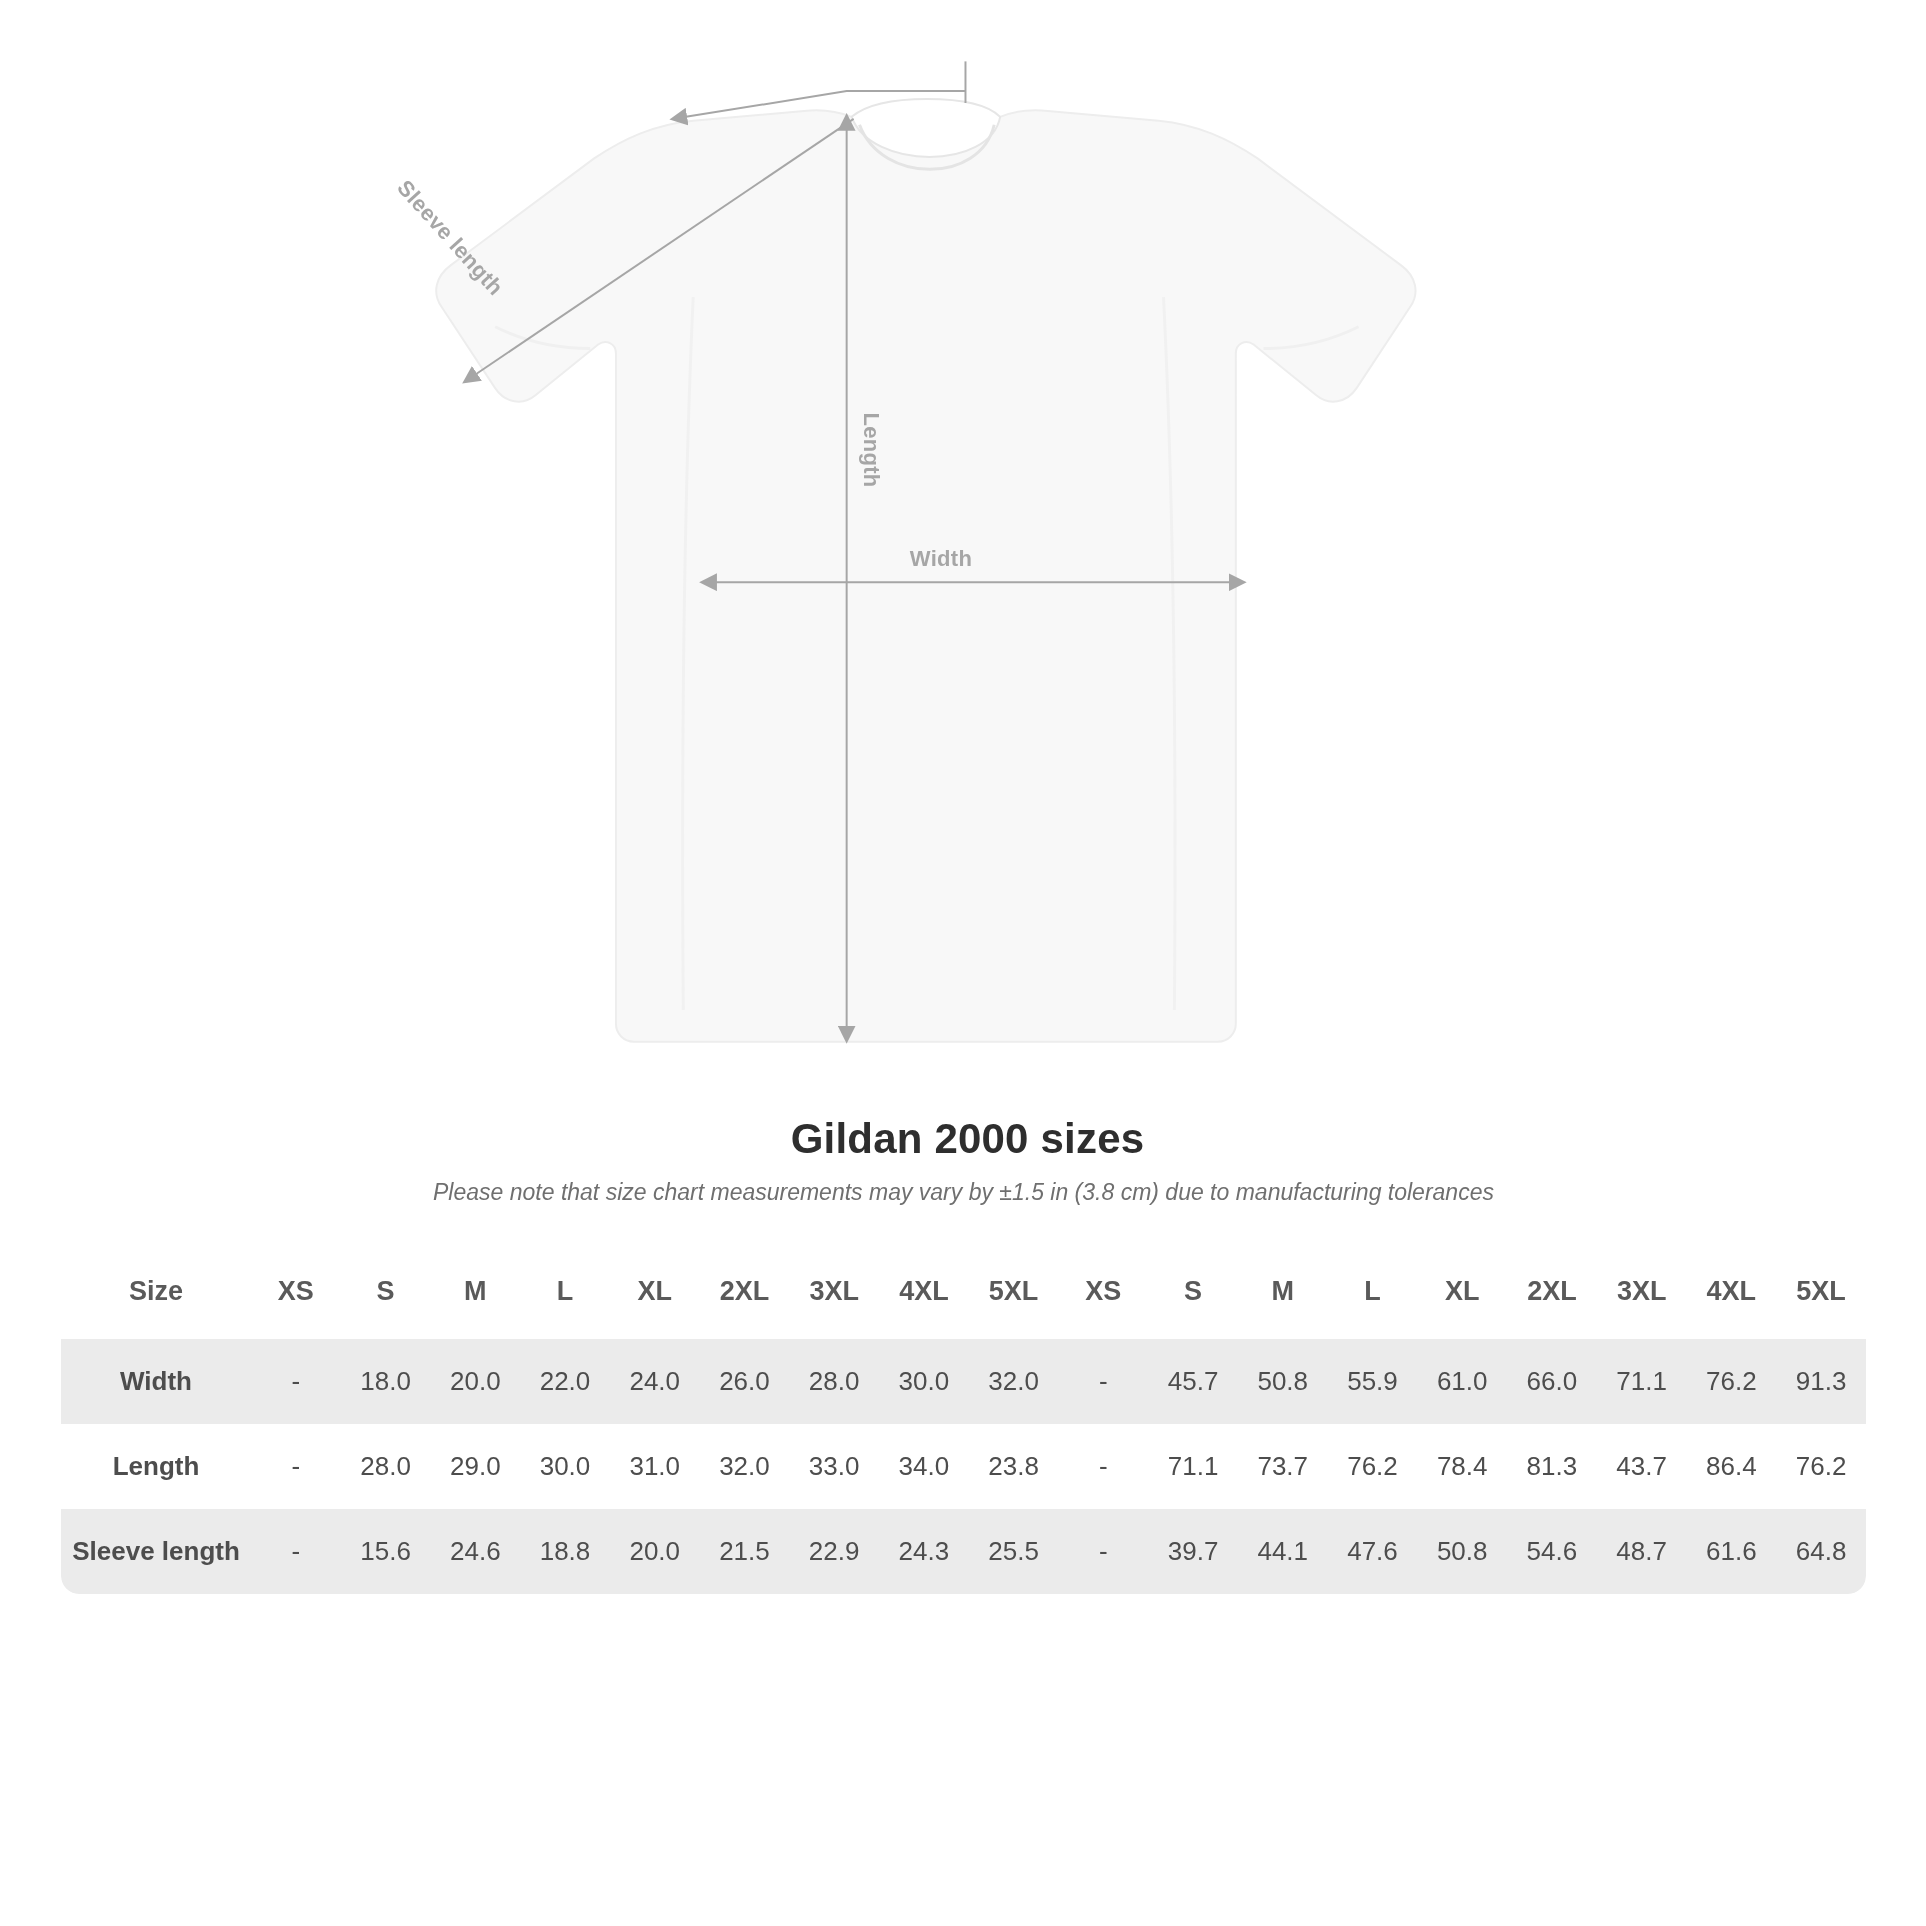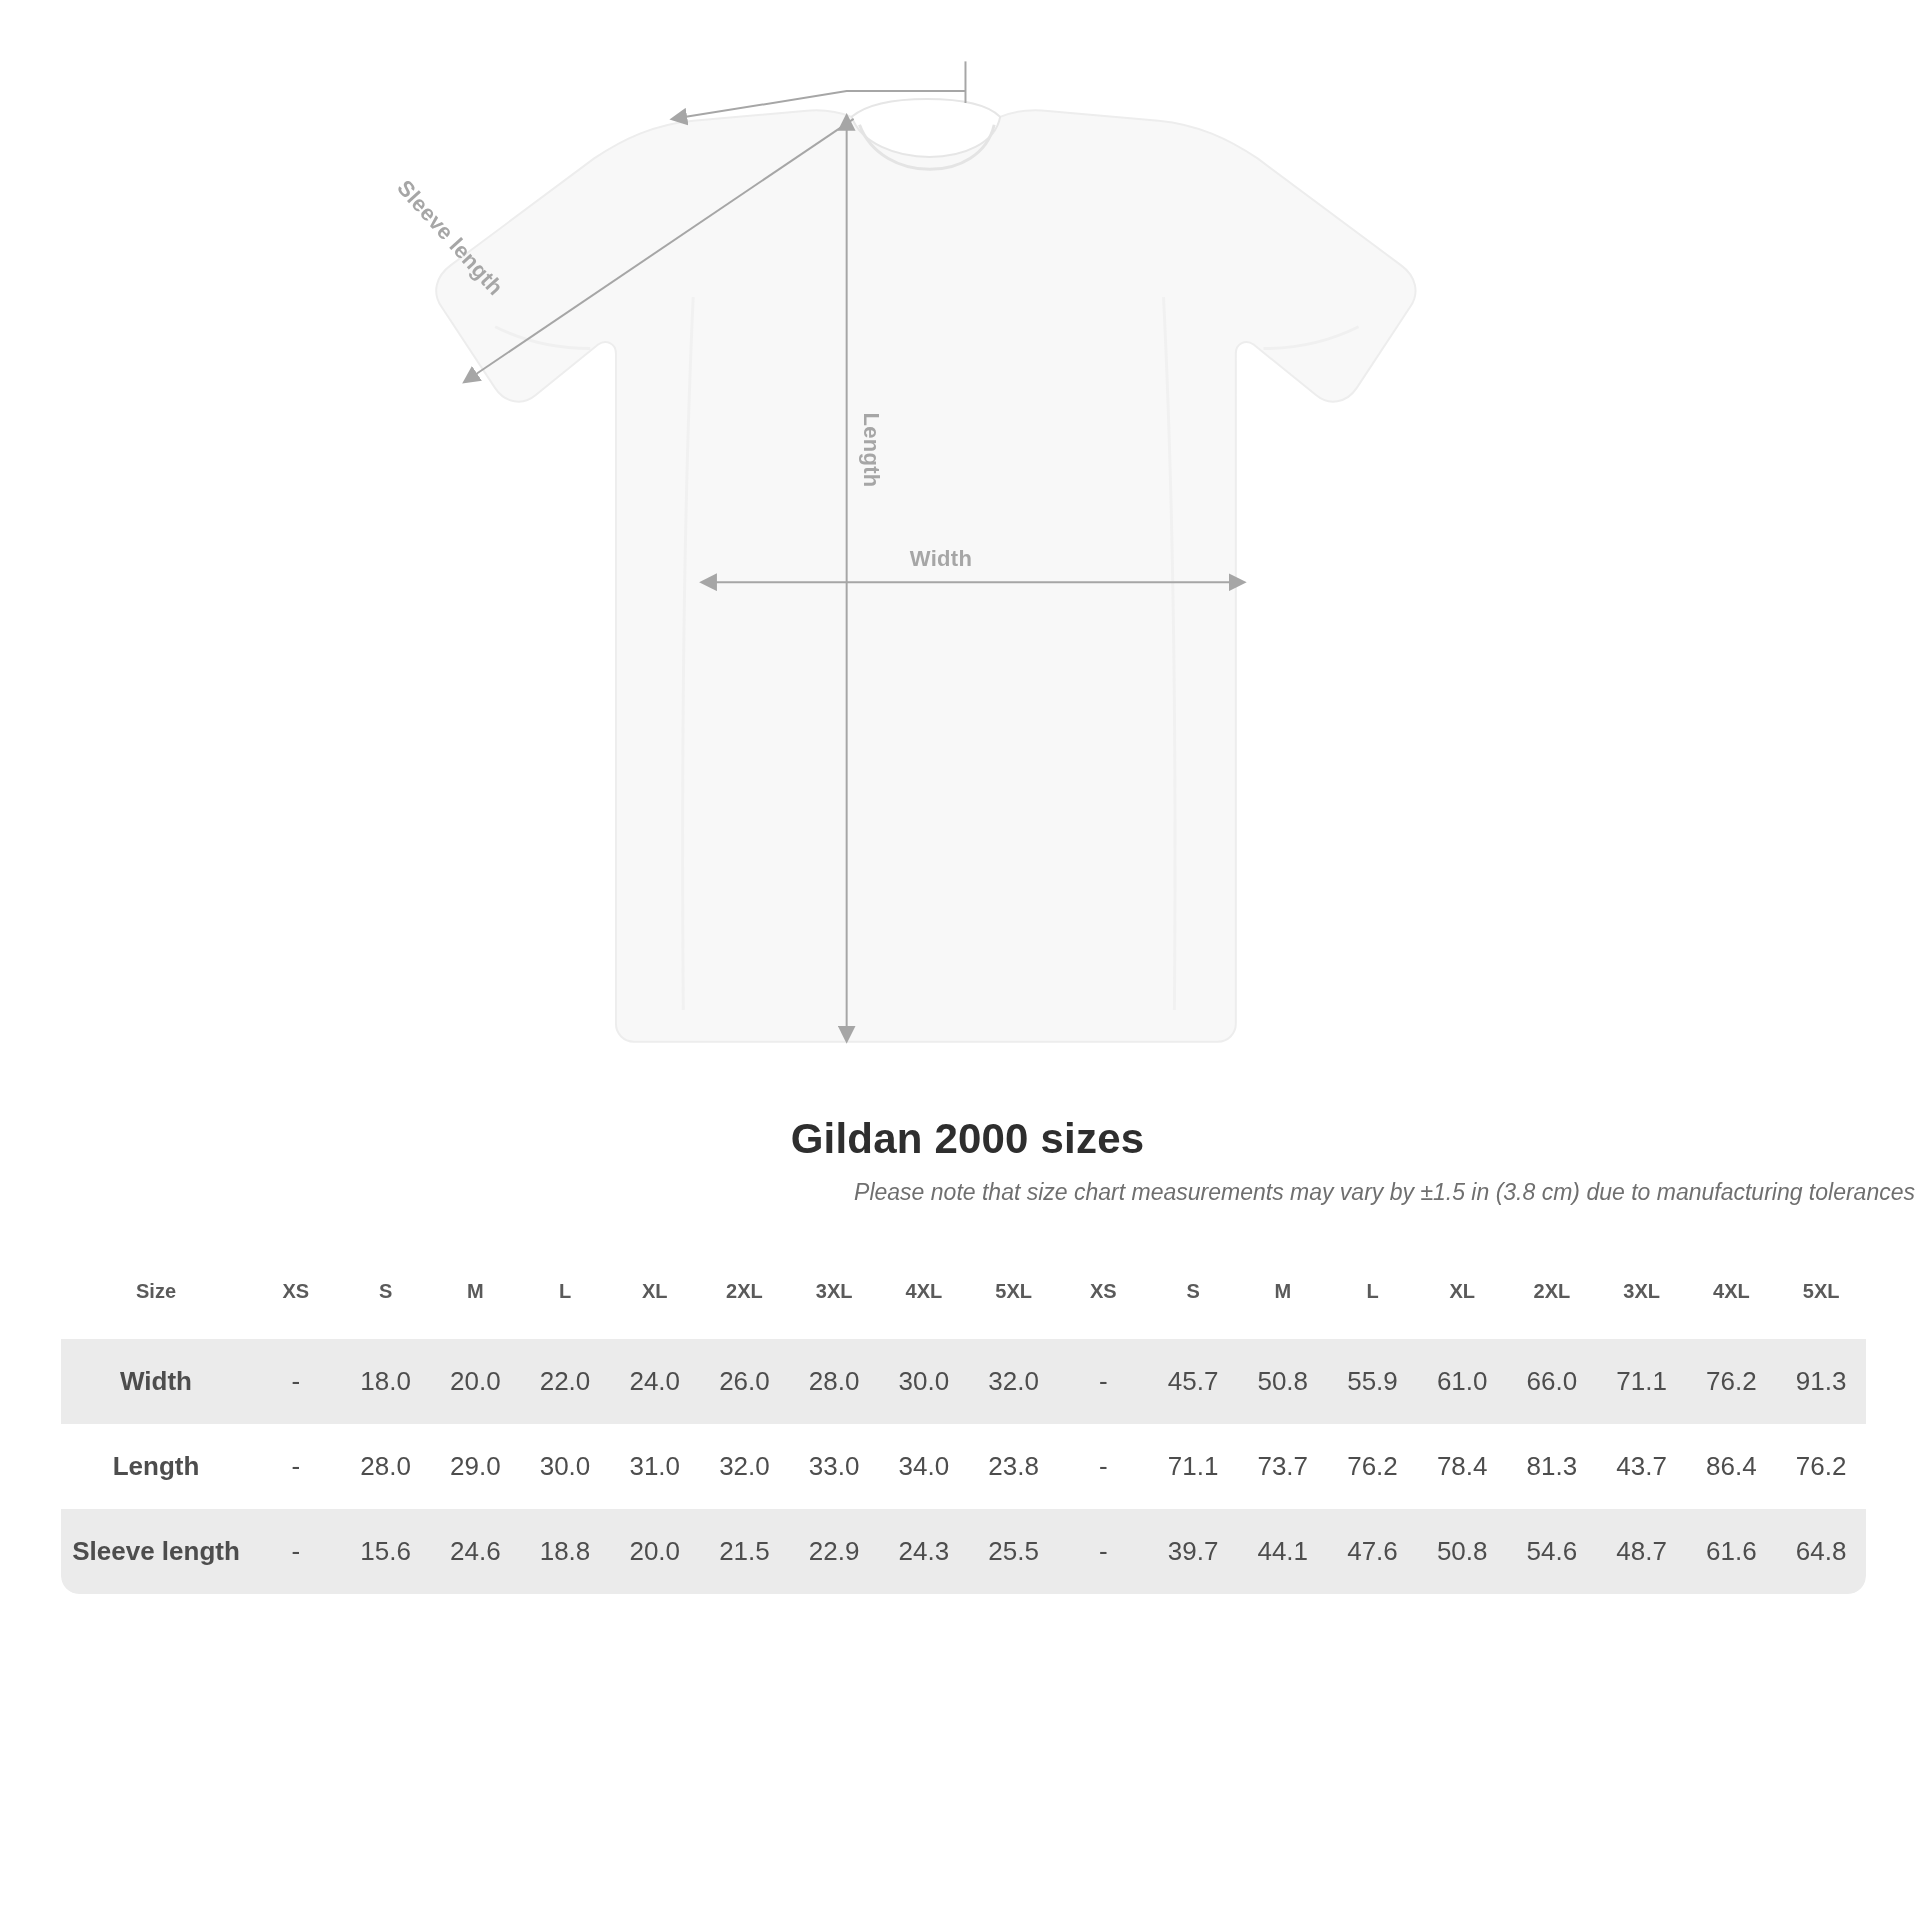--- a/index.html
+++ b/index.html
@@ -67,21 +67,20 @@
     color: #2e2e2e;
     margin: 0 16px 16px 0;
     letter-spacing: 0.2px;
     padding-left: 24px;
   }
   .chart-note {
     font-size: 23px;
     font-style: italic;
     color: #6f6f6f;
     margin: 12px;
-    text-align: right;
   }
 
   
   .table-wrap {
     margin: 38px 61px 0 61px;
     border-radius: 18px;
     overflow: hidden;
     background: #ffffff;
   }
   table.size-table {
@@ -113,21 +112,21 @@
   .unit-sub {
     font-size: 22px;
     font-style: italic;
     color: #6d6d6d;
     line-height: 1.25;
   }
   tr.row-size td {
     background: #ffffff;
     font-weight: bold;
     color: #5a5a5a;
-    font-size: 20px;
+    font-size: 27px;
     height: 95px;
   }
   tr.row-shaded td {
     background: #ebebeb;
   }
   tr.row-plain td {
     background: #ffffff;
   }
   td.rowhead {
     font-weight: bold;

